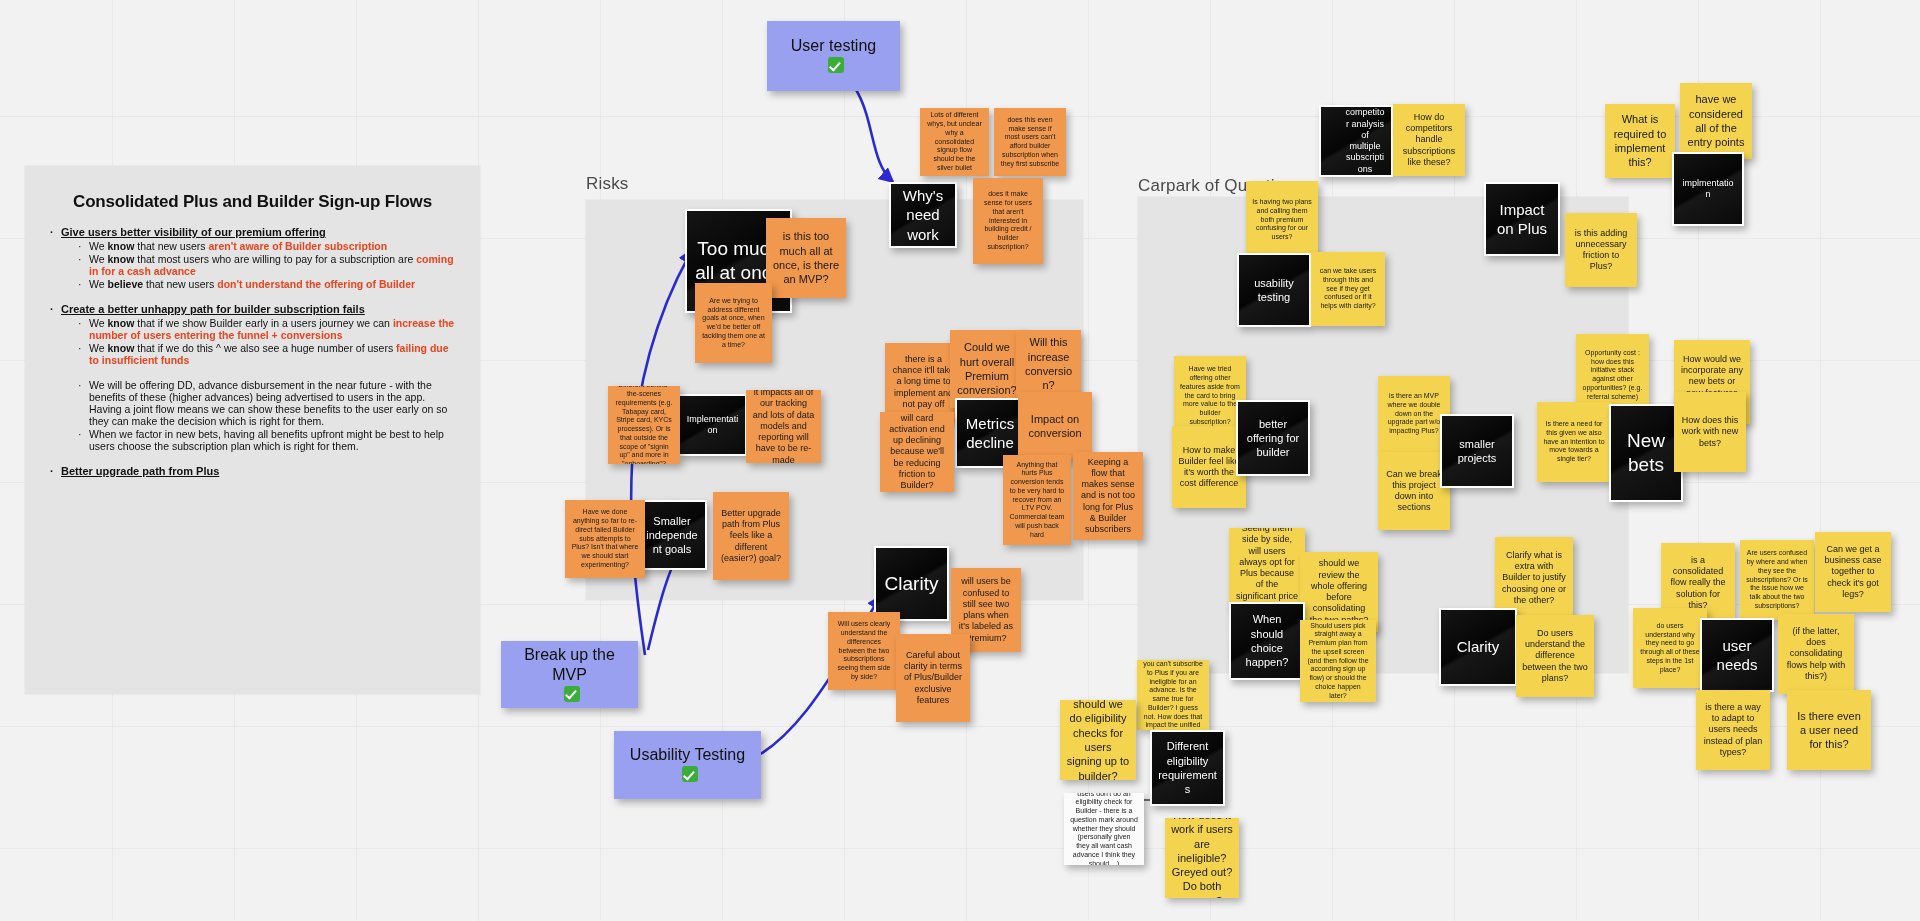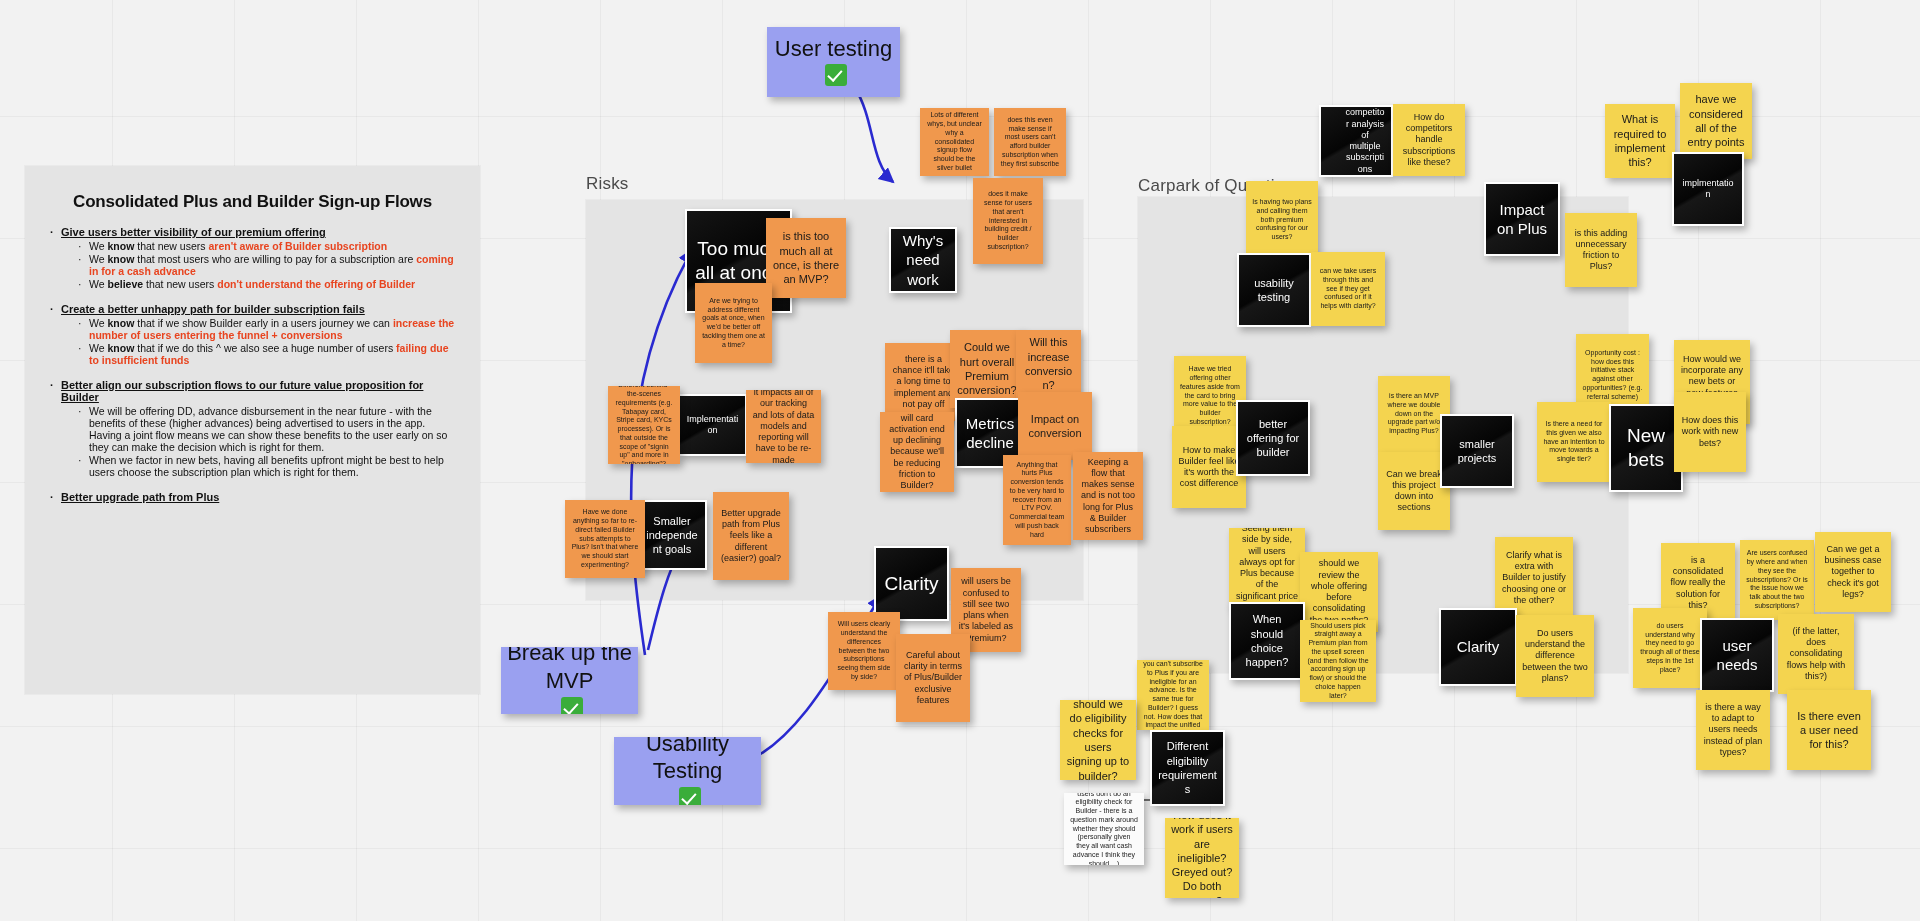--- a/index.html
+++ b/index.html
@@ -52,21 +52,21 @@
     border:2px solid #ffffff;
   }
   .note.purple{background:#9aa0f0;color:#111;border:0;}
   .note.white{background:#fbfbfb;color:#222;}
   .note span{display:block;width:100%;}
   .tiny{font-size:7px;line-height:1.25;}
   .sm{font-size:9px;line-height:1.25;}
   .md{font-size:11px;line-height:1.3;}
   .lg{font-size:15px;line-height:1.3;}
   .xl{font-size:19px;line-height:1.25;}
-  .xxl{font-size:22px;line-height:1.25;margin-top:6px;}
+  .xxl{font-size:16px;line-height:1.25;}
   
   #intro-doc{
     position:absolute;left:25px;top:166px;width:455px;height:528px;
     background:#e4e4e4;box-sizing:border-box;padding:18px 22px 10px 22px;
   }
   #intro-doc h1{
     font-size:17px;margin:8px 0 14px 0;text-align:center;font-weight:bold;letter-spacing:-.2px;
   }
   #intro-doc .l1{font-size:11px;font-weight:bold;text-decoration:underline;margin:0 0 2px 14px;position:relative;}
   #intro-doc .l1:before{content:"·";position:absolute;left:-11px;font-weight:bold;}
@@ -107,21 +107,20 @@
         <div class="l2"><span>We </span><span style="font-weight: bold;">know</span><span> that new users </span><span class="r">aren't aware of Builder subscription</span></div>
         <div class="l2"><span>We </span><span style="font-weight: bold;">know</span><span> that most users who are willing to pay for a subscription are </span><span class="r">coming in for a cash advance</span></div>
         <div class="l2"><span>We </span><span style="font-weight: bold;">believe</span><span> that new users </span><span class="r">don't understand the offering of Builder</span></div>
       </div>
       <div class="grp">
         <div class="l1">Create a better unhappy path for builder subscription fails</div>
         <div class="l2"><span>We </span><span style="font-weight: bold;">know</span><span> that if we show Builder early in a users journey we can </span><span class="r">increase the number of users entering the funnel + conversions</span></div>
         <div class="l2"><span>We </span><span style="font-weight: bold;">know</span><span> that if we do this ^ we also see a huge number of users </span><span class="r">failing due to insufficient funds</span></div>
       </div>
       <div class="grp">
-        <div class="l1">Better align our subscription flows to our future value proposition for Builder</div>
         <div class="l2"><span>We will be offering DD, advance disbursement in the near future - with the benefits of these (higher advances) being advertised to users in the app. Having a joint flow means we can show these benefits to the user early on so they can make the decision which is right for them.</span></div>
         <div class="l2"><span>When we factor in new bets, having all benefits upfront might be best to help users choose the subscription plan which is right for them.</span></div>
       </div>
       <div class="grp">
         <div class="l1">Better upgrade path from Plus</div>
       </div>
     </div>
 </div>
 
 <svg id="arrows" viewBox="0 0 1920 921">
@@ -158,21 +157,21 @@
 <div id="notes-layer">
     <div class="note black xl" style="left: 685px; top: 209px; width: 107px; height: 104px;">
       <span>Too much all at once</span>
     </div>
     <div class="note orange md" style="left: 766px; top: 218px; width: 80px; height: 80px;">
       <span>is this too much all at once, is there an MVP?</span>
     </div>
     <div class="note orange tiny" style="left: 695px; top: 283px; width: 77px; height: 80px;">
       <span>Are we trying to address different goals at once, when we'd be better off tackling them one at a time?</span>
     </div>
-    <div class="note black lg" style="left: 889px; top: 182px; width: 68px; height: 66px; margin-top: 45px;">
+    <div class="note black lg" style="left: 889px; top: 182px; width: 68px; height: 66px;">
       <span>Why's need work</span>
     </div>
     <div class="note orange tiny" style="left: 920px; top: 108px; width: 69px; height: 68px;">
       <span>Lots of different whys, but unclear why a consolidated signup flow should be the silver bullet</span>
     </div>
     <div class="note orange tiny" style="left: 994px; top: 108px; width: 72px; height: 68px;">
       <span>does this even make sense if most users can't afford builder subscription when they first subscribe</span>
     </div>
     <div class="note orange tiny" style="left: 973px; top: 178px; width: 70px; height: 86px;">
       <span>does it make sense for users that aren't interested in building credit / builder subscription?</span>
@@ -281,21 +280,21 @@
     </div>
     <div class="note yellow tiny" style="left: 1576px; top: 334px; width: 73px; height: 82px;">
       <span>Opportunity cost : how does this initiative stack against other opportunities? (e.g. referral scheme)</span>
     </div>
     <div class="note yellow sm" style="left: 1674px; top: 340px; width: 76px; height: 84px;">
       <span>How would we incorporate any new bets or new features into this flow?</span>
     </div>
     <div class="note yellow tiny" style="left: 1537px; top: 402px; width: 74px; height: 80px;">
       <span>Is there a need for this given we also have an intention to move towards a single tier?</span>
     </div>
-    <div class="note black xl" style="left: 1609px; top: 404px; width: 74px; height: 88px;">
+    <div class="note black xl" style="left: 1609px; top: 404px; width: 74px; height: 98px;">
       <span>New bets</span>
     </div>
     <div class="note yellow sm" style="left: 1674px; top: 392px; width: 72px; height: 80px;">
       <span>How does this work with new bets?</span>
     </div>
     <div class="note yellow sm" style="left: 1229px; top: 528px; width: 76px; height: 80px;">
       <span>Seeing them side by side, will users always opt for Plus because of the significant price difference?</span>
     </div>
     <div class="note yellow sm" style="left: 1300px; top: 552px; width: 78px; height: 80px;">
       <span>should we review the whole offering before consolidating the two paths?</span>

